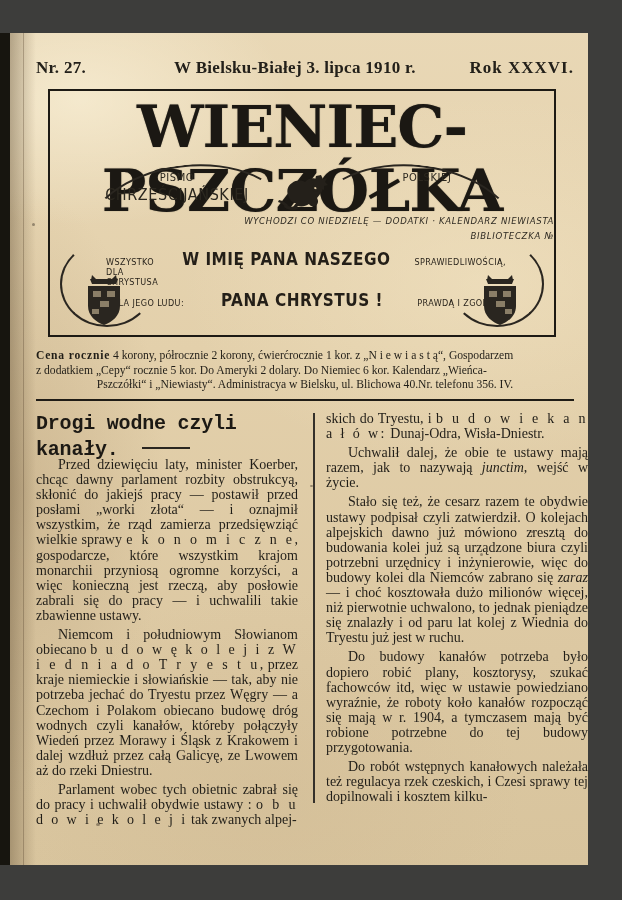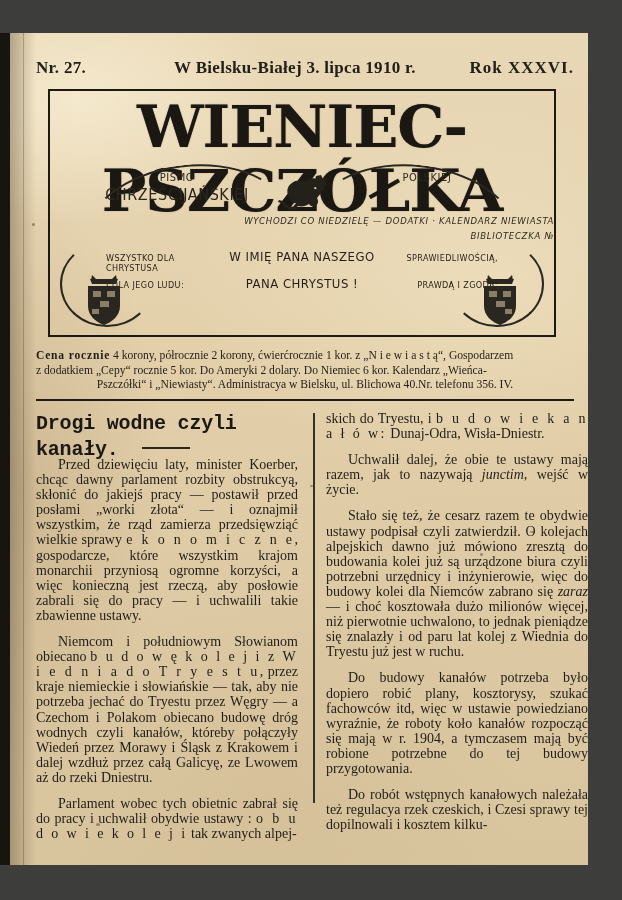--- a/index.html
+++ b/index.html
@@ -176,22 +176,22 @@
   .motto-row {
     display: flex;
     align-items: baseline;
     justify-content: space-between;
     gap: 24px;
   }
   .motto-side { font-size: 9px; letter-spacing: .4px; width: 118px; }
   .motto-side.l { text-align: left; }
   .motto-side.r { text-align: right; }
   .motto-center {
-    font-size: 13px;
-    font-weight: normal;
+    font-size: 17px;
+    font-weight: bold;
     letter-spacing: .5px;
     white-space: nowrap;
   }
   .motto-r2 { margin-top: 3px; }
 
   .shield-left, .shield-right {
     position: absolute;
     top: 182px;
     width: 56px; height: 54px;
   }
@@ -262,21 +262,21 @@
     line-height: 15.1px;
     text-align: justify;
     color: #211e18;
     -webkit-hyphens: none;
     hyphens: none;
   }
   .col-left { left: 26px; top: 424px; }
   .col-right { left: 316px; }
   .col p { margin: 0 0 0 0; text-indent: 22px; }
   .col p.cont { text-indent: 0; }
-  .col p + p { margin-top: 11px; }
+  .col p + p { margin-top: 4px; }
   .sp { letter-spacing: 2.4px; }
   .it { font-style: italic; }
 
   
   .speck { position: absolute; background: #4a4033; border-radius: 50%; opacity: .5; }
 </style>
 </head>
 <body>
 
 <div class="scan">

